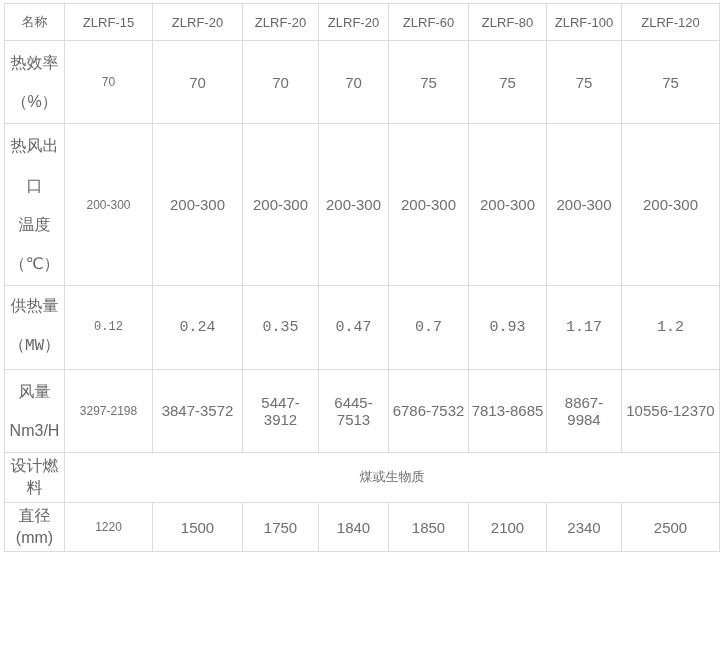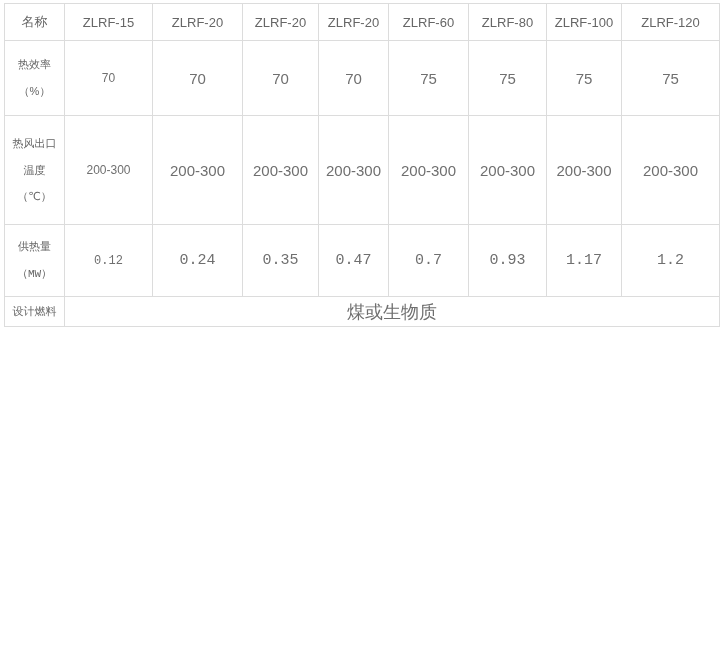--- a/index.html
+++ b/index.html
@@ -41,33 +41,33 @@
   tr.r8 { height: 72px; }
   
   th.hcell {
     font-weight: normal;
     color: #666666;
     font-size: 13px;
   }
   
   td.lbl {
     color: #666666;
-    font-size: 11px;
+    font-size: 16px;
     white-space: pre-line;
     line-height: 2.45;
   }
   tr.r6 td.lbl, tr.r7 td.lbl { line-height: 1.4; }
   
   td.val {
     color: #6f6f6f;
     font-size: 15px;
   }
   
   td.val:nth-child(2) { font-size: 12px; }
-  td.val.span-val { font-size: 18px; }
+  td.val.span-val { font-size: 13px; }
 </style>
 </head>
 <body>
 
 <div class="wrap">
   <table class="spec">
     <colgroup>
       <col style="width:60px">
         <col style="width:88px">
         <col style="width:90px">
@@ -125,24 +125,47 @@
       <td class="val">0.12</td>
       <td class="val">0.24</td>
       <td class="val">0.35</td>
       <td class="val">0.47</td>
       <td class="val">0.7</td>
       <td class="val">0.93</td>
       <td class="val">1.17</td>
       <td class="val">1.2</td>
     </tr>
 
+    <tr class="r3">
+      <td class="lbl">风量
+Nm3/H</td>
+      <td class="val">3297-2198</td>
+      <td class="val">3847-3572</td>
+      <td class="val">5447-3912</td>
+      <td class="val">6445-7513</td>
+      <td class="val">6786-7532</td>
+      <td class="val">7813-8685</td>
+      <td class="val">8867-9984</td>
+      <td class="val">10556-12370</td>
+    </tr>
 
 
 
     <tr class="r6">
       <td class="lbl">设计燃料</td>
       <td class="val span-val" colspan="8">煤或生物质</td>
     </tr>
 
+    <tr class="r7">
+      <td class="lbl">直径(mm)</td>
+      <td class="val">1220</td>
+      <td class="val">1500</td>
+      <td class="val">1750</td>
+      <td class="val">1840</td>
+      <td class="val">1850</td>
+      <td class="val">2100</td>
+      <td class="val">2340</td>
+      <td class="val">2500</td>
+    </tr>
 
   </tbody>
     </table>
 </div>
 
 </body></html>

